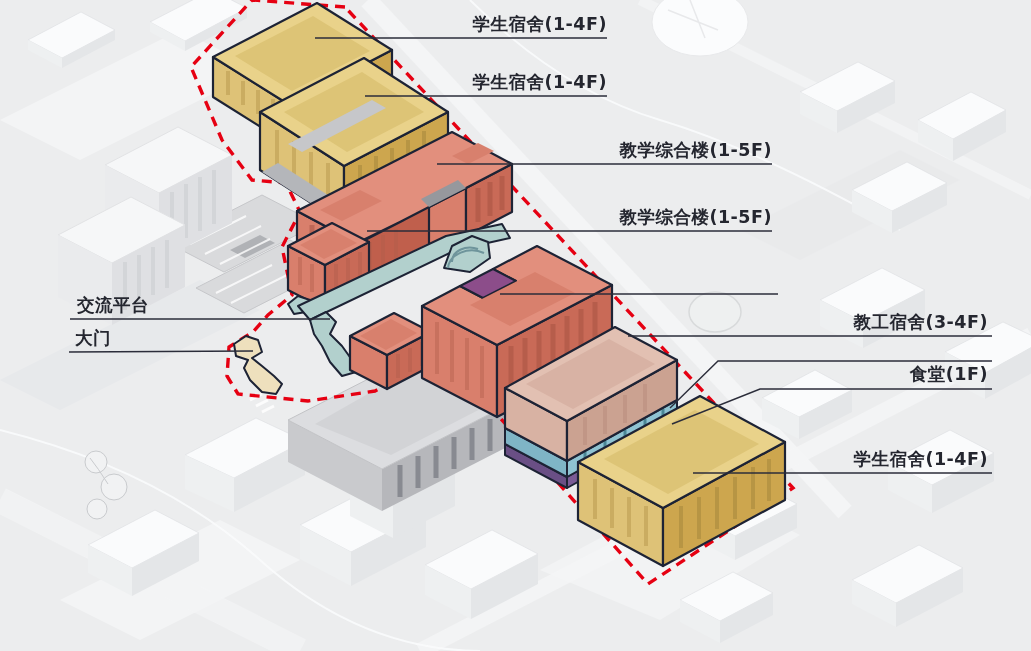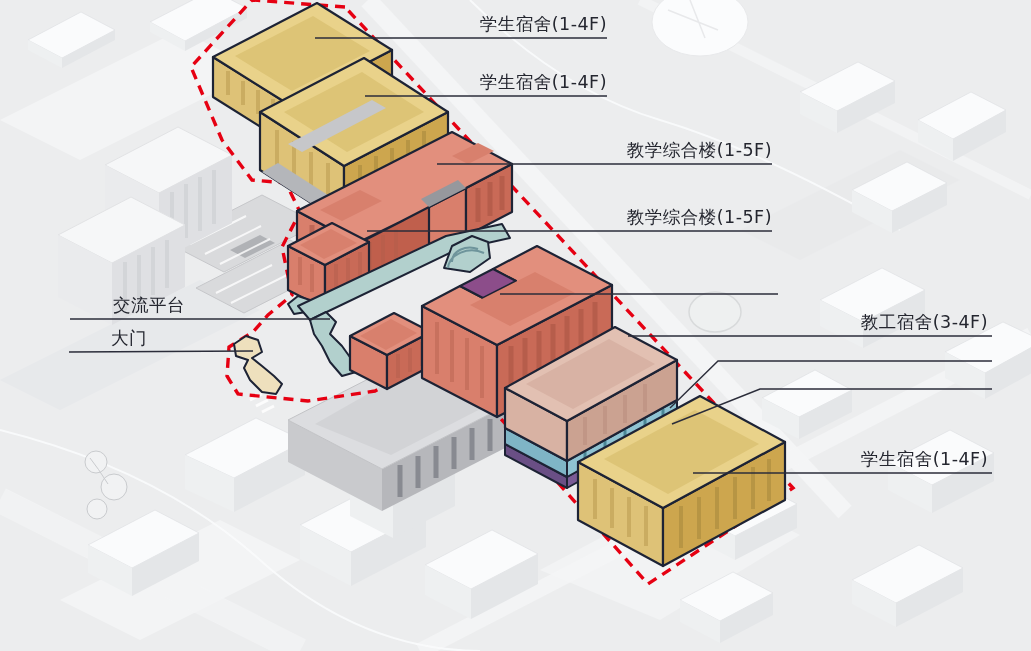--- a/index.html
+++ b/index.html
@@ -18,25 +18,25 @@
   .ws{stroke:#a44f3f;stroke-width:5;opacity:.5;fill:none;}
   .ws2{stroke:#b05c4a;stroke-width:4;opacity:.4;fill:none;}
   .wg{stroke:#80838a;stroke-width:5;opacity:.85;fill:none;}
   .wl{stroke:#d3d5d8;stroke-width:4;fill:none;}
   .wt{stroke:#44808f;stroke-width:3;opacity:.9;fill:none;}
   .wpk{stroke:#bb8e7e;stroke-width:4;opacity:.6;fill:none;}
   .leader{stroke:#2b2d3a;stroke-width:1.4;fill:none;}
   .ctx{stroke:#dcdde0;stroke-width:.6;}
   
   .lbl{
-    position:absolute;font-size:17.5px;font-weight:400;color:#24262f;
+    position:absolute;font-size:17.5px;font-weight:700;color:#24262f;
     letter-spacing:.5px;line-height:22px;white-space:nowrap;
   }
   .lbl.r{width:200px;text-align:right;}
-  .lbl.l{text-align:right;margin-left:36px;}
+  .lbl.l{text-align:right;}
 </style>
 </head>
 <body>
 
 <div class="stage">
 <svg width="1031" height="651" viewBox="0 0 1031 651">
 
   <rect x="0" y="0" width="1031" height="651" fill="#ecedee"></rect>
   <g>
     <polygon points="0,120 180,30 260,70 80,160" fill="#f3f4f5"></polygon>
@@ -290,16 +290,17 @@
     <line class="leader" x1="70" y1="319" x2="330" y2="319"></line>
     <line class="leader" x1="69" y1="352" x2="253" y2="351"></line>
   </g>
 </svg>
 
 <div class="lbl r" style="left:407px;top:13px">学生宿舍(1-4F)</div>
 <div class="lbl r" style="left:407px;top:71px">学生宿舍(1-4F)</div>
 <div class="lbl r" style="left:572px;top:139px">教学综合楼(1-5F)</div>
 <div class="lbl r" style="left:572px;top:206px">教学综合楼(1-5F)</div>
 <div class="lbl r" style="left:788px;top:311px">教工宿舍(3-4F)</div>
+<div class="lbl r" style="left:788px;top:363px">食堂(1F)</div>
 <div class="lbl r" style="left:788px;top:448px">学生宿舍(1-4F)</div>
 <div class="lbl l" style="left:77px;top:294px">交流平台</div>
 <div class="lbl l" style="left:75px;top:327px">大门</div>
 </div>
 
 </body></html>

